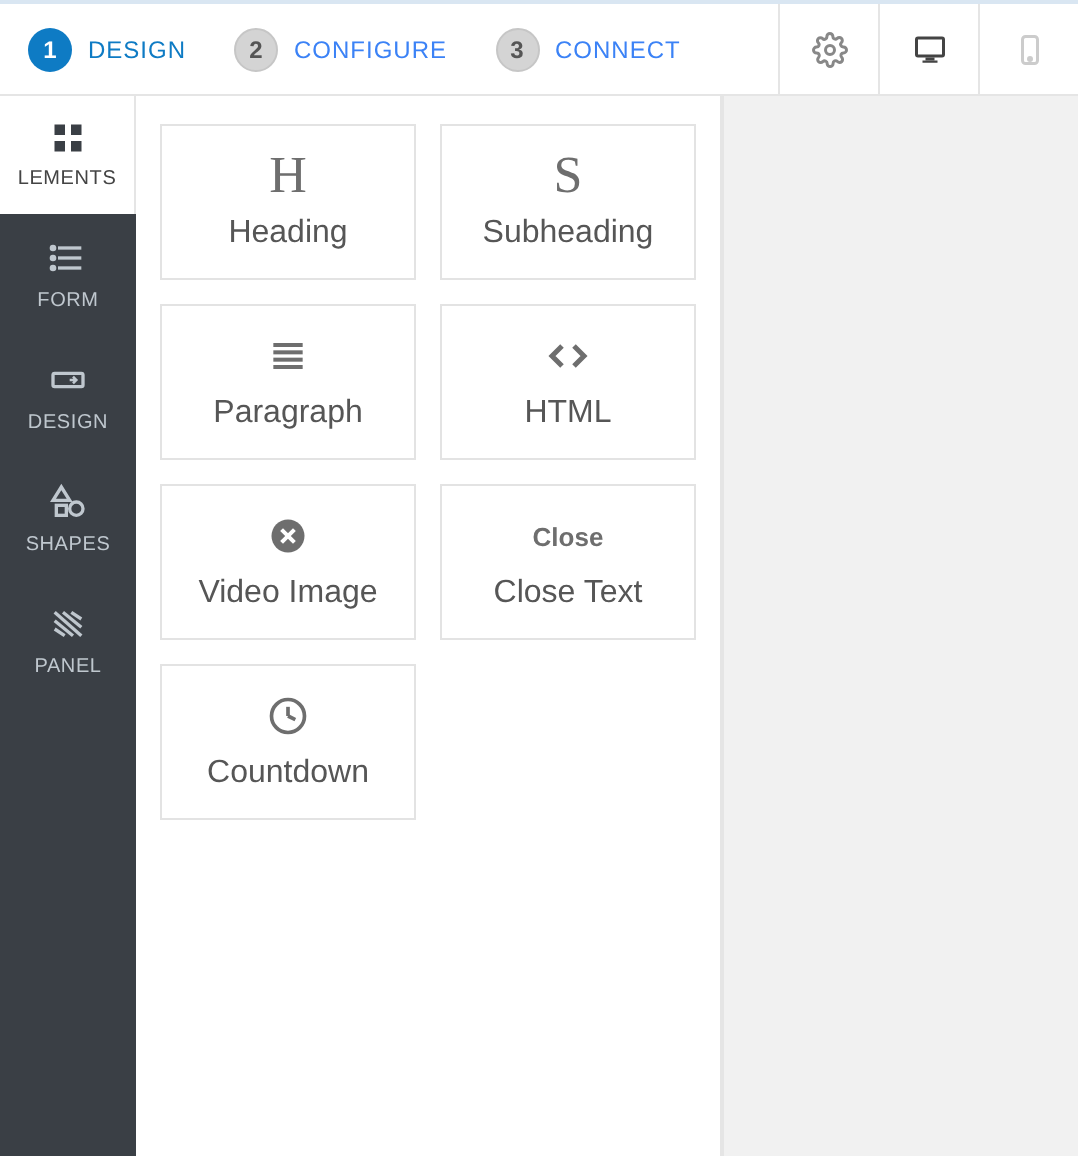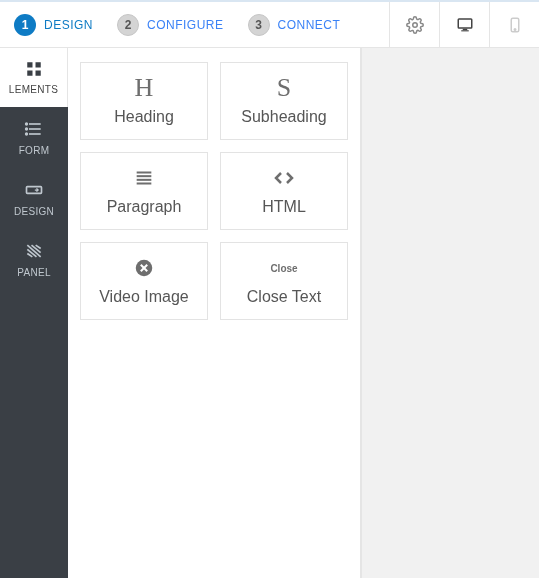--- a/index.html
+++ b/index.html
@@ -22,21 +22,21 @@
 .side-item .lbl { font-size: 10px; margin-top: 6px; letter-spacing: 0.3px; }
 .side-item svg { width: 20px; height: 20px; display: block; margin: 0 auto; }
 .side-top svg { width: 18px; height: 18px; display: block; margin: 0 auto 4px; fill: #3a3f45; }
 .side-top .lbl { font-size: 10px; color: #444; }
 .content { flex: 1; display: flex; }
 .elements-area { padding: 14px 12px; display: grid; grid-template-columns: 128px 128px; gap: 12px; align-content: start; border-right: 1px solid #e5e5e5; }
 .el-card { border: 1px solid #e3e3e3; background: #fff; height: 78px; display: flex; flex-direction: column; align-items: center; justify-content: center; gap: 8px; cursor: pointer; }
 .el-card .ic { color: #6e6e6e; display: flex; align-items: center; justify-content: center; height: 24px; }
 .el-card .cap { font-size: 16px; color: #565656; }
 .el-card .bigchar { font-size: 26px; font-weight: 500; color: #6e6e6e; line-height: 1; font-family: Georgia, serif; }
-.el-card .closetxt { font-size: 10px; font-weight: bold; color: #6e6e6e; }
+.el-card .closetxt { font-size: 13px; font-weight: bold; color: #6e6e6e; }
 .right-area { flex: 1; background: #f1f1f1; border-left: 1px solid #e5e5e5; }
 </style>
 </head>
 <body>
 
 <div class="topbar">
   <div class="steps">
     <div class="step">
       <div class="step-num active">1</div>
       <div class="step-label active">DESIGN</div>
@@ -97,20 +97,28 @@
     </div>
     <div class="side-item">
       <svg viewBox="0 0 24 24" fill="none" stroke="#bfc7ce" stroke-width="2">
           <rect x="3" y="8" width="18" height="8" rx="1"></rect>
           <path d="M13 12 l4 0 m-2 -2 l2 2 l-2 2" stroke-width="1.5"></path>
         </svg>
       <div class="lbl">DESIGN</div>
     </div>
     <div class="side-item">
       <svg viewBox="0 0 24 24" fill="none" stroke="#bfc7ce" stroke-width="2">
+          <path d="M8 3 L13 11 L3 11 Z"></path>
+          <circle cx="17" cy="16" r="4"></circle>
+          <rect x="5" y="14" width="6" height="6"></rect>
+        </svg>
+      <div class="lbl">SHAPES</div>
+    </div>
+    <div class="side-item">
+      <svg viewBox="0 0 24 24" fill="none" stroke="#bfc7ce" stroke-width="2">
           <line x1="4" y1="5" x2="20" y2="19"></line>
           <line x1="4" y1="10" x2="15" y2="19"></line>
           <line x1="9" y1="5" x2="20" y2="14"></line>
           <line x1="4" y1="15" x2="10" y2="19"></line>
           <line x1="14" y1="5" x2="20" y2="9"></line>
         </svg>
       <div class="lbl">PANEL</div>
     </div>
   </div>
 
@@ -166,17 +174,27 @@
         <div class="cap">Video Image</div>
       </div>
 
       <div class="el-card">
         <div class="ic">
             <span class="closetxt">Close</span>
           </div>
         <div class="cap">Close Text</div>
       </div>
 
+      <div class="el-card">
+        <div class="ic">
+          <svg width="22" height="22" viewBox="0 0 24 24" fill="none" stroke="#6e6e6e" stroke-width="2">
+              <circle cx="12" cy="12" r="9"></circle>
+              <line x1="12" y1="7" x2="12" y2="12"></line>
+              <line x1="12" y1="12" x2="16" y2="14"></line>
+            </svg>
+        </div>
+        <div class="cap">Countdown</div>
+      </div>
 
     </div>
     <div class="right-area"></div>
   </div>
 </div>
 
 </body></html>

